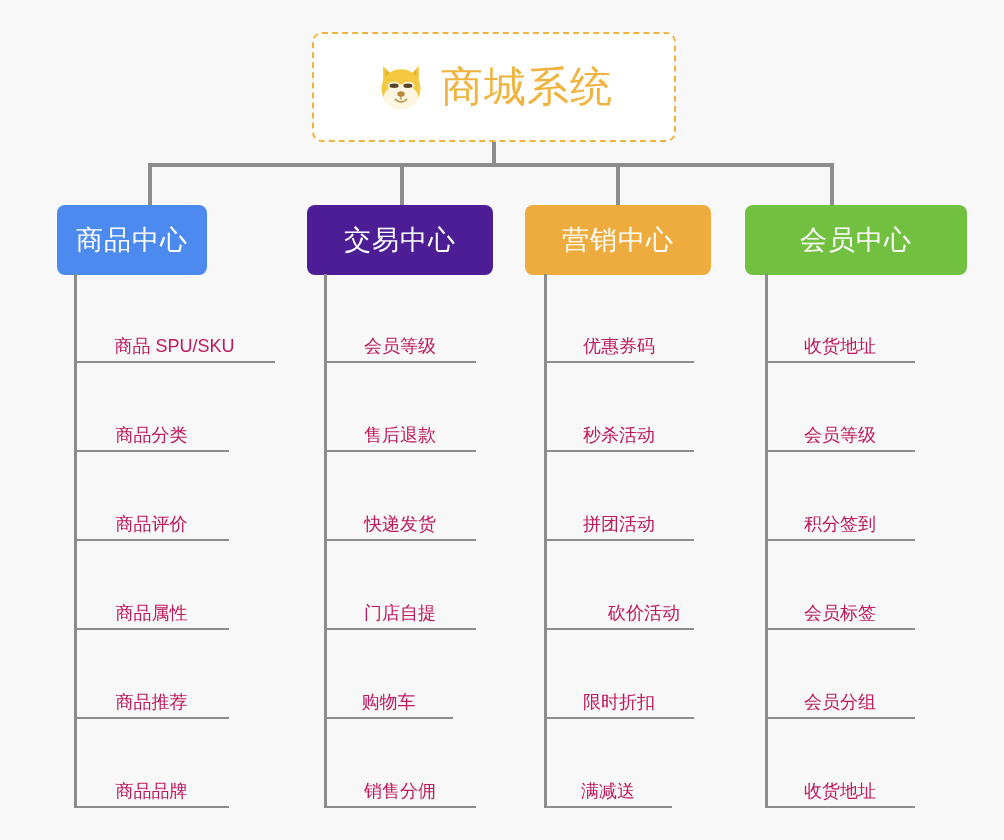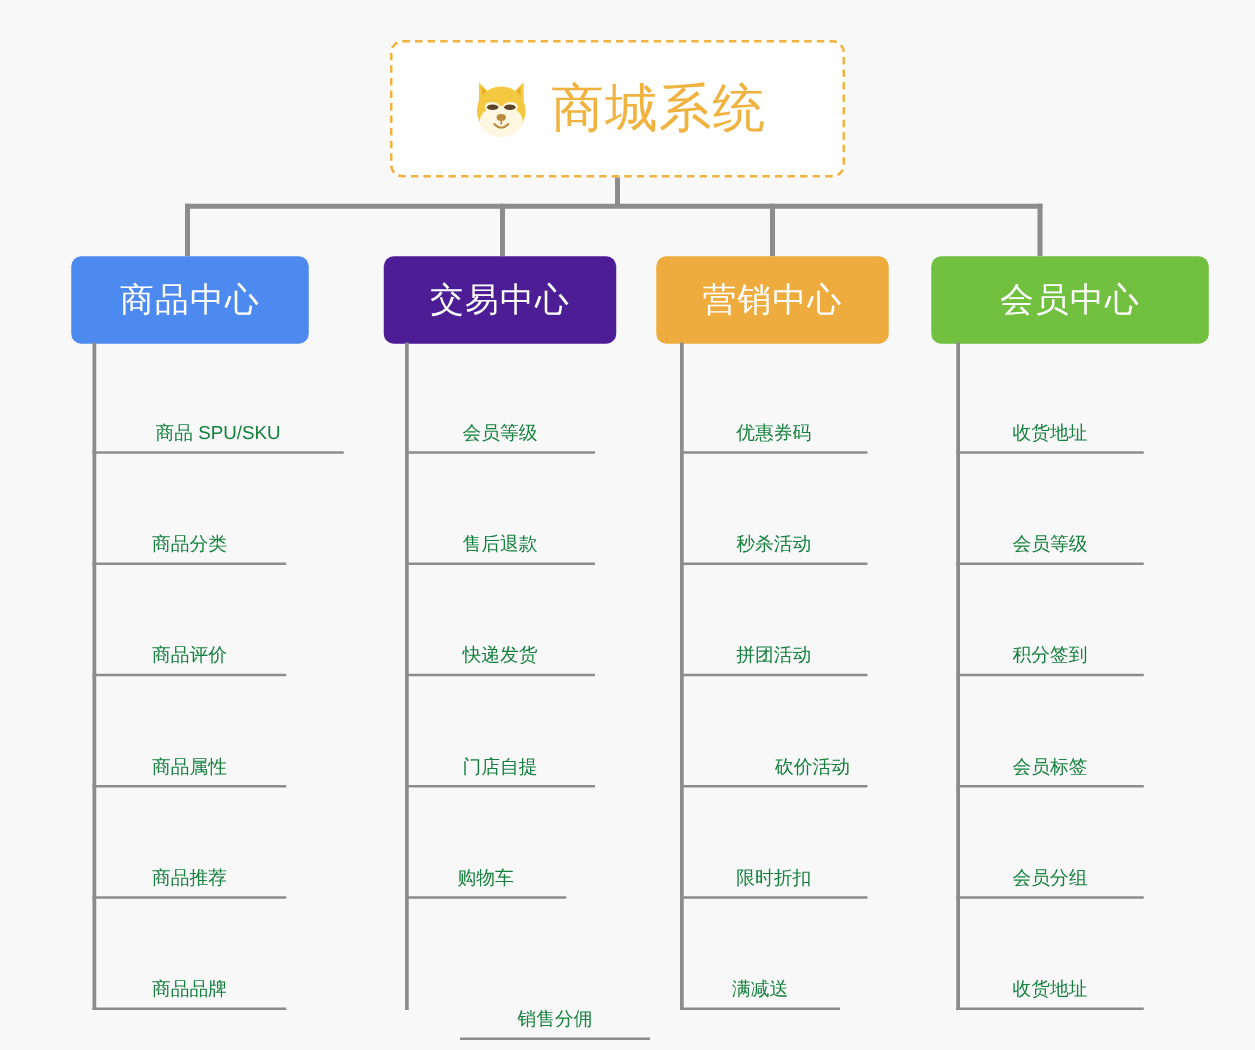--- a/index.html
+++ b/index.html
@@ -94,22 +94,22 @@
     left: 0;
     height: 89px;
     box-sizing: border-box;
     border-bottom: 2px solid #8c8c8c;
     display: flex;
     align-items: flex-end;
     justify-content: center;
     padding: 0 14px 4px 14px;
   }
   .leaf-label {
-    font-size: 15px;
-    color: #15803d;
+    font-size: 18px;
+    color: #be185d;
     line-height: 1.25;
     white-space: nowrap;
   }
 </style>
 </head>
 <body style="background: rgb(248, 248, 248);">
 
 <div id="canvas">
 
   <div class="root-node" style="border-color: rgb(240, 179, 64); background: rgb(255, 255, 255);">
@@ -136,21 +136,21 @@
 
   <div class="conn conn-root-stem" style="left: 492px; top: 142px; height: 23px; background: rgb(140, 140, 140);"></div>
 
   <div class="conn conn-h" style="left: 148px; top: 163px; width: 686px; background: rgb(140, 140, 140);"></div>
 
   <div class="conn conn-v" style="left: 148px; top: 163px; height: 42px; background: rgb(140, 140, 140);"></div>
   <div class="conn conn-v" style="left: 400px; top: 163px; height: 42px; background: rgb(140, 140, 140);"></div>
   <div class="conn conn-v" style="left: 616px; top: 163px; height: 42px; background: rgb(140, 140, 140);"></div>
   <div class="conn conn-v" style="left: 830px; top: 163px; height: 42px; background: rgb(140, 140, 140);"></div>
 
-  <div class="cat-box" style="left: 57px; top: 205px; width: 190px; background: rgb(77, 138, 240);">
+  <div class="cat-box" style="left: 57px; top: 205px; width: 150px; background: rgb(77, 138, 240);">
     <span>商品中心</span>
   </div>
   <div class="cat-box" style="left: 307px; top: 205px; width: 186px; background: #4c1d95;">
     <span>交易中心</span>
   </div>
   <div class="cat-box" style="left: 525px; top: 205px; width: 186px; background: rgb(238, 172, 62);">
     <span>营销中心</span>
   </div>
   <div class="cat-box" style="left: 745px; top: 205px; width: 222px; background: rgb(114, 192, 64);">
     <span>会员中心</span>
@@ -188,21 +188,21 @@
       </div>
     <div class="leaf-item" style="top: 178px; width: 152px; border-bottom-color: rgb(140, 140, 140);">
         <span class="leaf-label">快递发货</span>
       </div>
     <div class="leaf-item" style="top: 267px; width: 152px; border-bottom-color: rgb(140, 140, 140);">
         <span class="leaf-label">门店自提</span>
       </div>
     <div class="leaf-item" style="top: 356px; width: 129px; border-bottom-color: rgb(140, 140, 140);">
         <span class="leaf-label">购物车</span>
       </div>
-    <div class="leaf-item" style="top: 469px; width: 152px; border-bottom-color: rgb(140, 140, 140); margin-left: 44px;">
+    <div class="leaf-item" style="top: 445px; width: 152px; border-bottom-color: rgb(140, 140, 140);">
         <span class="leaf-label">销售分佣</span>
       </div>
   </div>
 
   <div class="leaf-col" style="left:544px;">
     <div class="leaf-spine" style="height: 534px; background: rgb(140, 140, 140);"></div>
     <div class="leaf-item" style="top: 0px; width: 150px; border-bottom-color: rgb(140, 140, 140);">
         <span class="leaf-label">优惠券码</span>
       </div>
     <div class="leaf-item" style="top: 89px; width: 150px; border-bottom-color: rgb(140, 140, 140);">

